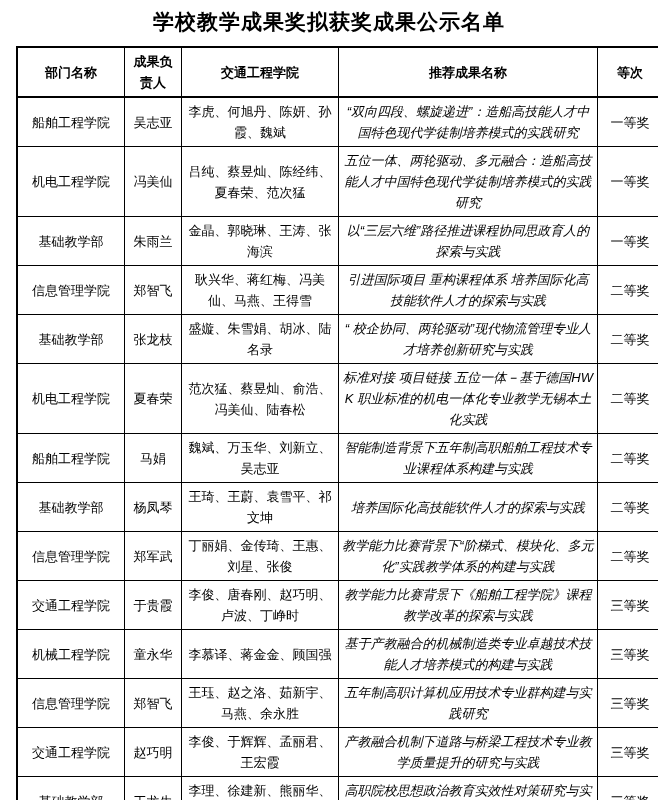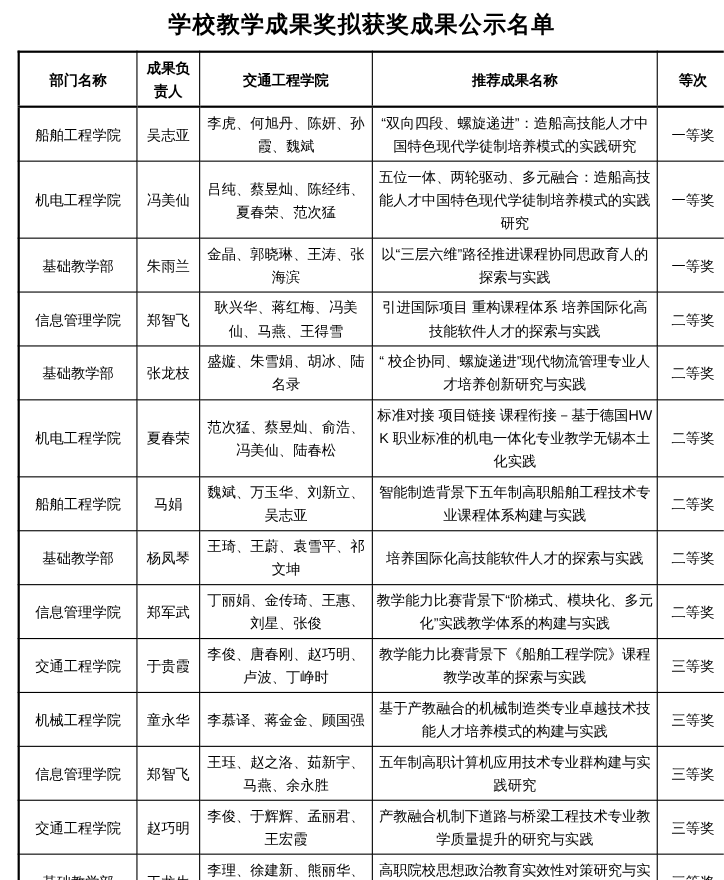--- a/index.html
+++ b/index.html
@@ -46,21 +46,21 @@
     border-bottom: 2px solid #000000;
     height: 40px;
     font-size: 13px;
   }
   table.results tbody tr { height: 46px; }
   .c-dept  { width: 100px; }
   .c-leader{ width: 50px; margin-top: 36px; }
   .c-collab{ width: 150px; }
   .c-achv  { width: 252px; text-align: left; }
   .c-grade { width: 58px; }
-  td.c-achv { text-align: left; padding: 3px 4px; }
+  td.c-achv { text-align: left; padding: 3px 4px; font-style: italic; }
 </style>
 </head>
 <body>
 
 <div class="page">
   <h1 class="title">学校教学成果奖拟获奖成果公示名单</h1>
 
   <table class="results">
     <thead>
       <tr>
@@ -97,28 +97,28 @@
           <td class="c-dept">信息管理学院</td>
           <td class="c-leader">郑智飞</td>
           <td class="c-collab">耿兴华、蒋红梅、冯美仙、马燕、王得雪</td>
           <td class="c-achv">引进国际项目 重构课程体系 培养国际化高技能软件人才的探索与实践</td>
           <td class="c-grade">二等奖</td>
         </tr>
         <tr>
           <td class="c-dept">基础教学部</td>
           <td class="c-leader">张龙枝</td>
           <td class="c-collab">盛嫙、朱雪娟、胡冰、陆名录</td>
-          <td class="c-achv">“ 校企协同、螺旋递进”现代物流管理专业人才培养创新研究与实践</td>
+          <td class="c-achv">“ 校企协同、两轮驱动”现代物流管理专业人才培养创新研究与实践</td>
           <td class="c-grade">二等奖</td>
         </tr>
         <tr>
           <td class="c-dept">机电工程学院</td>
           <td class="c-leader">夏春荣</td>
           <td class="c-collab">范次猛、蔡昱灿、俞浩、冯美仙、陆春松</td>
-          <td class="c-achv">标准对接 项目链接 课程衔接－基于德国HWK 职业标准的机电一体化专业教学无锡本土化实践</td>
+          <td class="c-achv">标准对接 项目链接 五位一体－基于德国HWK 职业标准的机电一体化专业教学无锡本土化实践</td>
           <td class="c-grade">二等奖</td>
         </tr>
         <tr>
           <td class="c-dept">船舶工程学院</td>
           <td class="c-leader">马娟</td>
           <td class="c-collab">魏斌、万玉华、刘新立、吴志亚</td>
           <td class="c-achv">智能制造背景下五年制高职船舶工程技术专业课程体系构建与实践</td>
           <td class="c-grade">二等奖</td>
         </tr>
         <tr>

